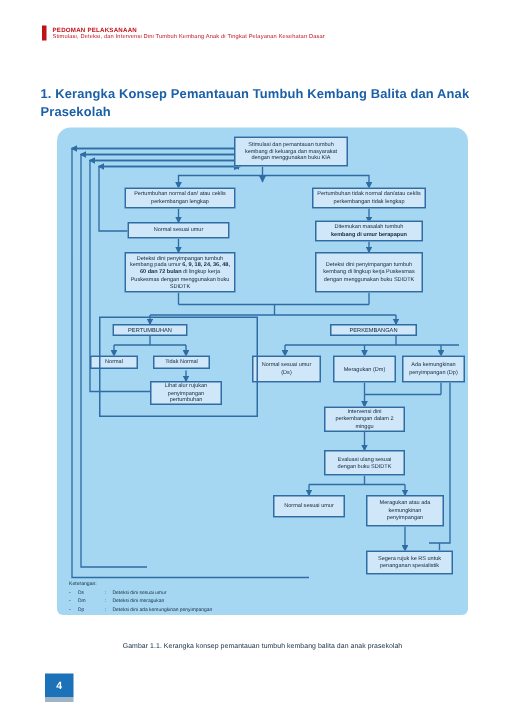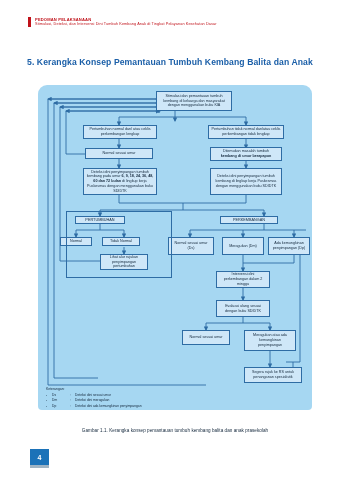--- a/index.html
+++ b/index.html
@@ -95,21 +95,22 @@
 
 <div class="runhead">
   <div class="runhead-bar"></div>
   <div class="runhead-txt">
     <div class="runhead-l1">PEDOMAN PELAKSANAAN</div>
     <div class="runhead-l2">Stimulasi, Deteksi, dan Intervensi Dini Tumbuh Kembang Anak di Tingkat Pelayanan Kesehatan Dasar</div>
   </div>
 </div>
 
 <div class="sect-title">
-  <div>5. Kerangka Konsep Pemantauan Tumbuh Kembang Balita dan Anak</div>
+  <div>1. Kerangka Konsep Pemantauan Tumbuh Kembang Balita dan Anak</div>
+  <div class="l2">Prasekolah</div>
 </div>
 
 <div class="panel">
 
   <svg class="fc" viewBox="0 0 274 325">
     <defs>
       <marker id="ah" markerWidth="5" markerHeight="5" refX="4" refY="2.5" orient="auto">
         <path d="M0,0 L5,2.5 L0,5 z" fill="#2e6ca4"></path>
       </marker>
     </defs>

